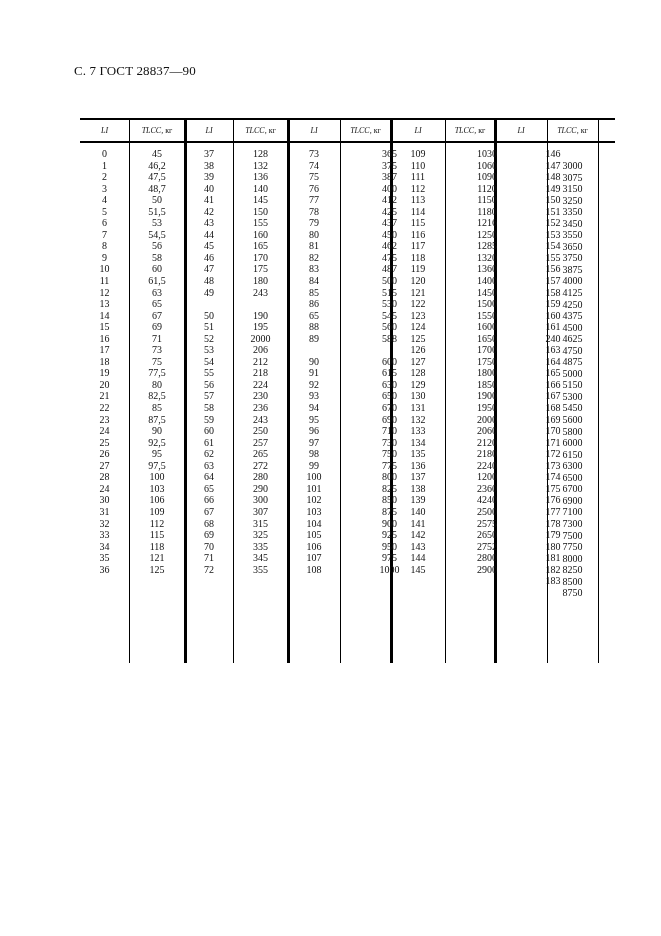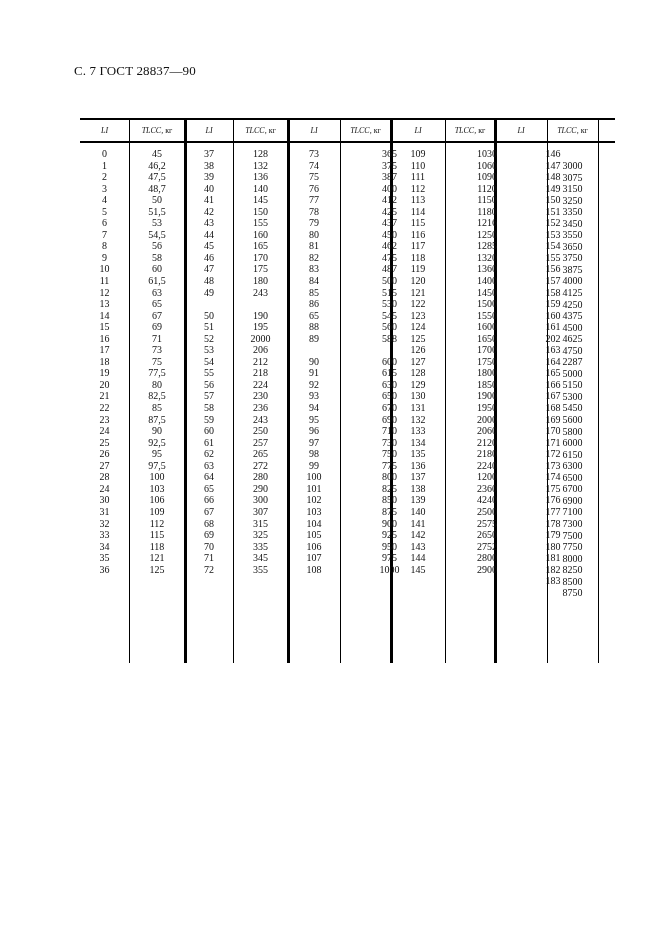--- a/index.html
+++ b/index.html
@@ -365,21 +365,21 @@
       <div class="cell">152</div>
       <div class="cell">153</div>
       <div class="cell">154</div>
       <div class="cell">155</div>
       <div class="cell">156</div>
       <div class="cell">157</div>
       <div class="cell">158</div>
       <div class="cell">159</div>
       <div class="cell">160</div>
       <div class="cell">161</div>
-      <div class="cell">202</div>
+      <div class="cell">240</div>
       <div class="cell">163</div>
       <div class="cell">164</div>
       <div class="cell">165</div>
       <div class="cell">166</div>
       <div class="cell">167</div>
       <div class="cell">168</div>
       <div class="cell">169</div>
       <div class="cell">170</div>
       <div class="cell">171</div>
       <div class="cell">172</div>
@@ -407,21 +407,21 @@
       <div class="cell">3650</div>
       <div class="cell">3750</div>
       <div class="cell">3875</div>
       <div class="cell">4000</div>
       <div class="cell">4125</div>
       <div class="cell">4250</div>
       <div class="cell">4375</div>
       <div class="cell">4500</div>
       <div class="cell">4625</div>
       <div class="cell">4750</div>
-      <div class="cell">2287</div>
+      <div class="cell">4875</div>
       <div class="cell">5000</div>
       <div class="cell">5150</div>
       <div class="cell">5300</div>
       <div class="cell">5450</div>
       <div class="cell">5600</div>
       <div class="cell">5800</div>
       <div class="cell">6000</div>
       <div class="cell">6150</div>
       <div class="cell">6300</div>
       <div class="cell">6500</div>

